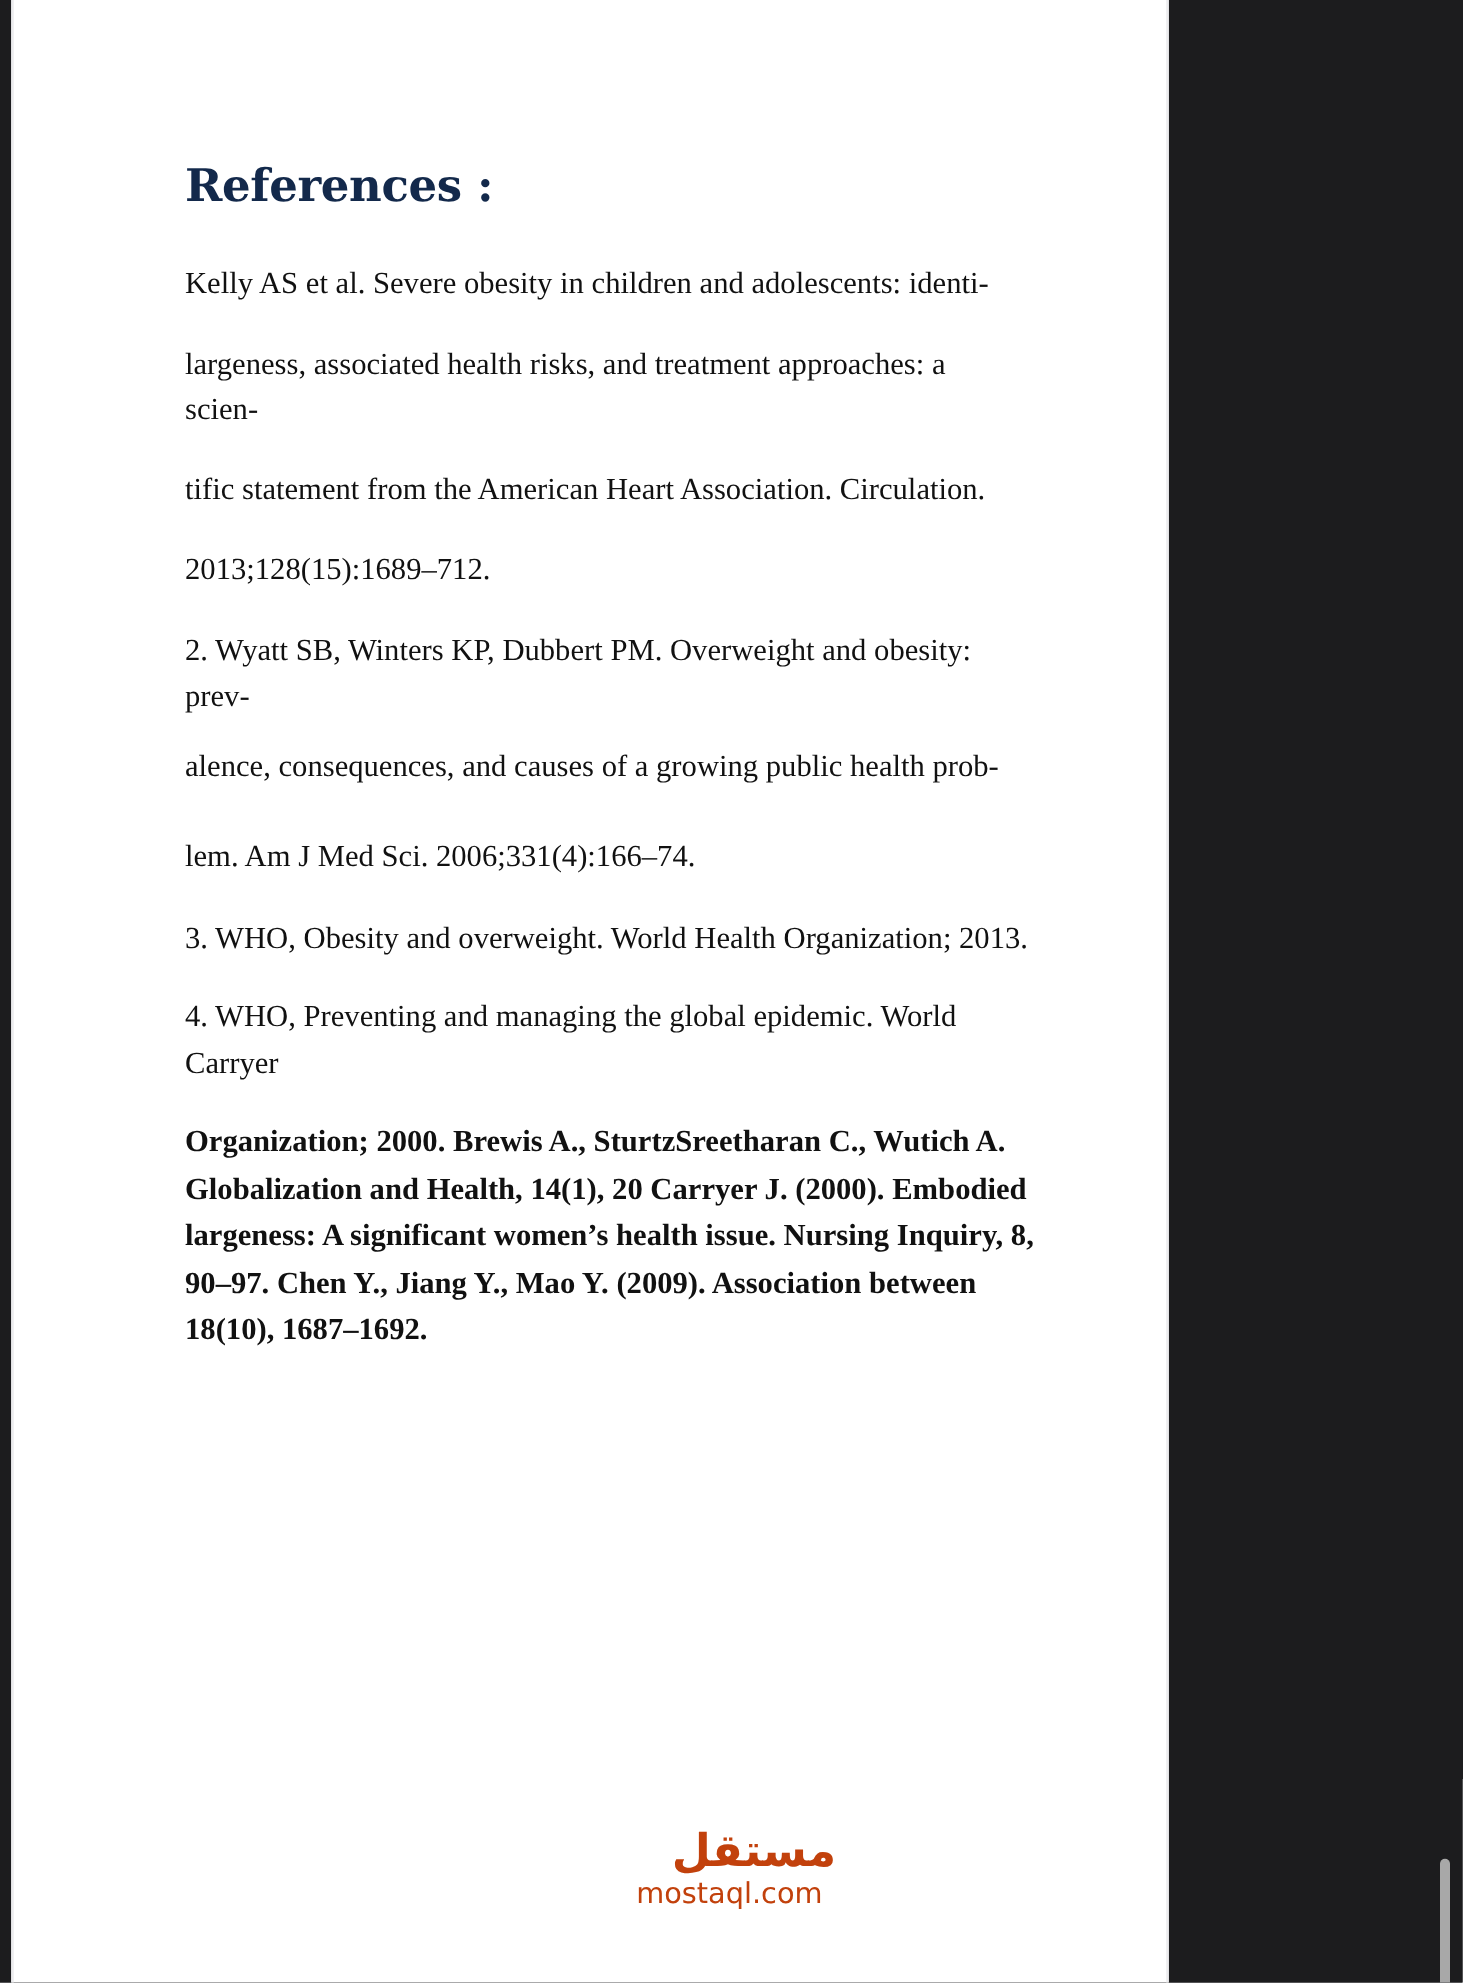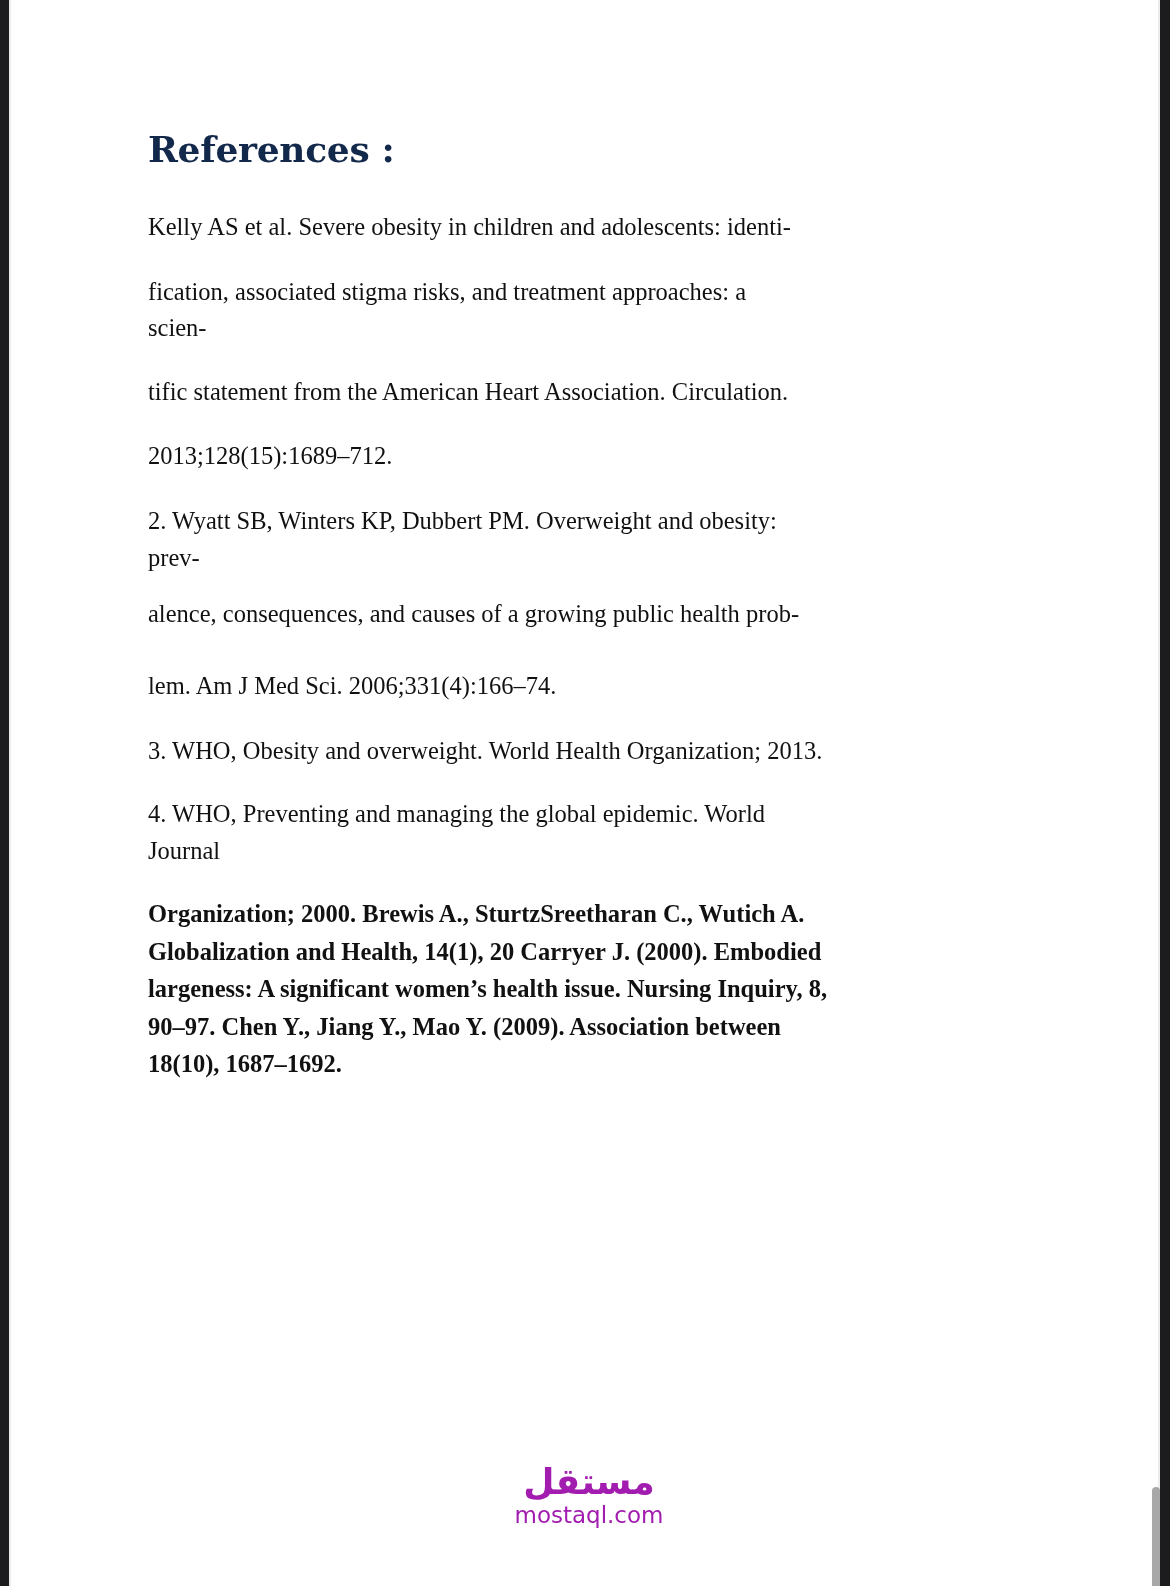--- a/index.html
+++ b/index.html
@@ -10,21 +10,21 @@
     body {
       width: 1170px;
       height: 1586px;
       position: relative;
       overflow: hidden;
     }
     .page {
       position: absolute;
       left: 9px;
       top: 0;
-      width: 1151px;
+      width: 926px;
       height: 1586px;
       background: #ffffff;
       border-left: 2px solid #ececee;
       border-right: 2px solid #ececee;
       box-sizing: border-box;
     }
     .content {
       position: absolute;
       left: 137px;
       top: 0;
@@ -65,22 +65,21 @@
     .block span {
       display: block;
       white-space: nowrap;
       font-family: Liberation Serif, serif;
     }
     .watermark {
       position: absolute;
       left: 498px;
       top: 1462px;
       width: 160px;
-      text-align: center;
-      color: #a21caf;
+      color: #c2410c;
     }
     .wm-logo {
       font-family: "DejaVu Sans", sans-serif;
       font-weight: bold;
       font-size: 36px;
       line-height: 40px;
       direction: rtl;
     }
     .wm-text {
       font-family: "DejaVu Sans", sans-serif;
@@ -99,34 +98,34 @@
     }
   </style>
 </head>
 <body>
 
 <div class="page">
   <div class="content">
     <h1 class="heading">References :</h1>
 
     <div class="line" style="top:212px">Kelly AS et al. Severe obesity in children and adolescents: identi-</div>
-    <div class="line" style="top:277px">fication, associated stigma risks, and treatment approaches: a</div>
+    <div class="line" style="top:277px">largeness, associated health risks, and treatment approaches: a</div>
     <div class="line" style="top:313px">scien-</div>
     <div class="line" style="top:377px">tific statement from the American Heart Association. Circulation.</div>
     <div class="line" style="top:441px">2013;128(15):1689–712.</div>
 
     <div class="line" style="top:506px">2. Wyatt SB, Winters KP, Dubbert PM. Overweight and obesity:</div>
     <div class="line" style="top:543px">prev-</div>
     <div class="line" style="top:599px">alence, consequences, and causes of a growing public health prob-</div>
     <div class="line" style="top:671px">lem. Am J Med Sci. 2006;331(4):166–74.</div>
 
     <div class="line" style="top:736px">3. WHO, Obesity and overweight. World Health Organization; 2013.</div>
 
     <div class="line" style="top:799px">4. WHO, Preventing and managing the global epidemic. World</div>
-    <div class="line" style="top:836px">Journal</div>
+    <div class="line" style="top:836px">Carryer</div>
 
     <div class="block" style="top:895px">
       <span>Organization; 2000. Brewis A., SturtzSreetharan C., Wutich A.</span>
       <span>Globalization and Health, 14(1), 20 Carryer J. (2000). Embodied</span>
       <span>largeness: A significant women’s health issue. Nursing Inquiry, 8,</span>
       <span>90–97. Chen Y., Jiang Y., Mao Y. (2009). Association between</span>
       <span>18(10), 1687–1692.</span>
     </div>
   </div>
 

